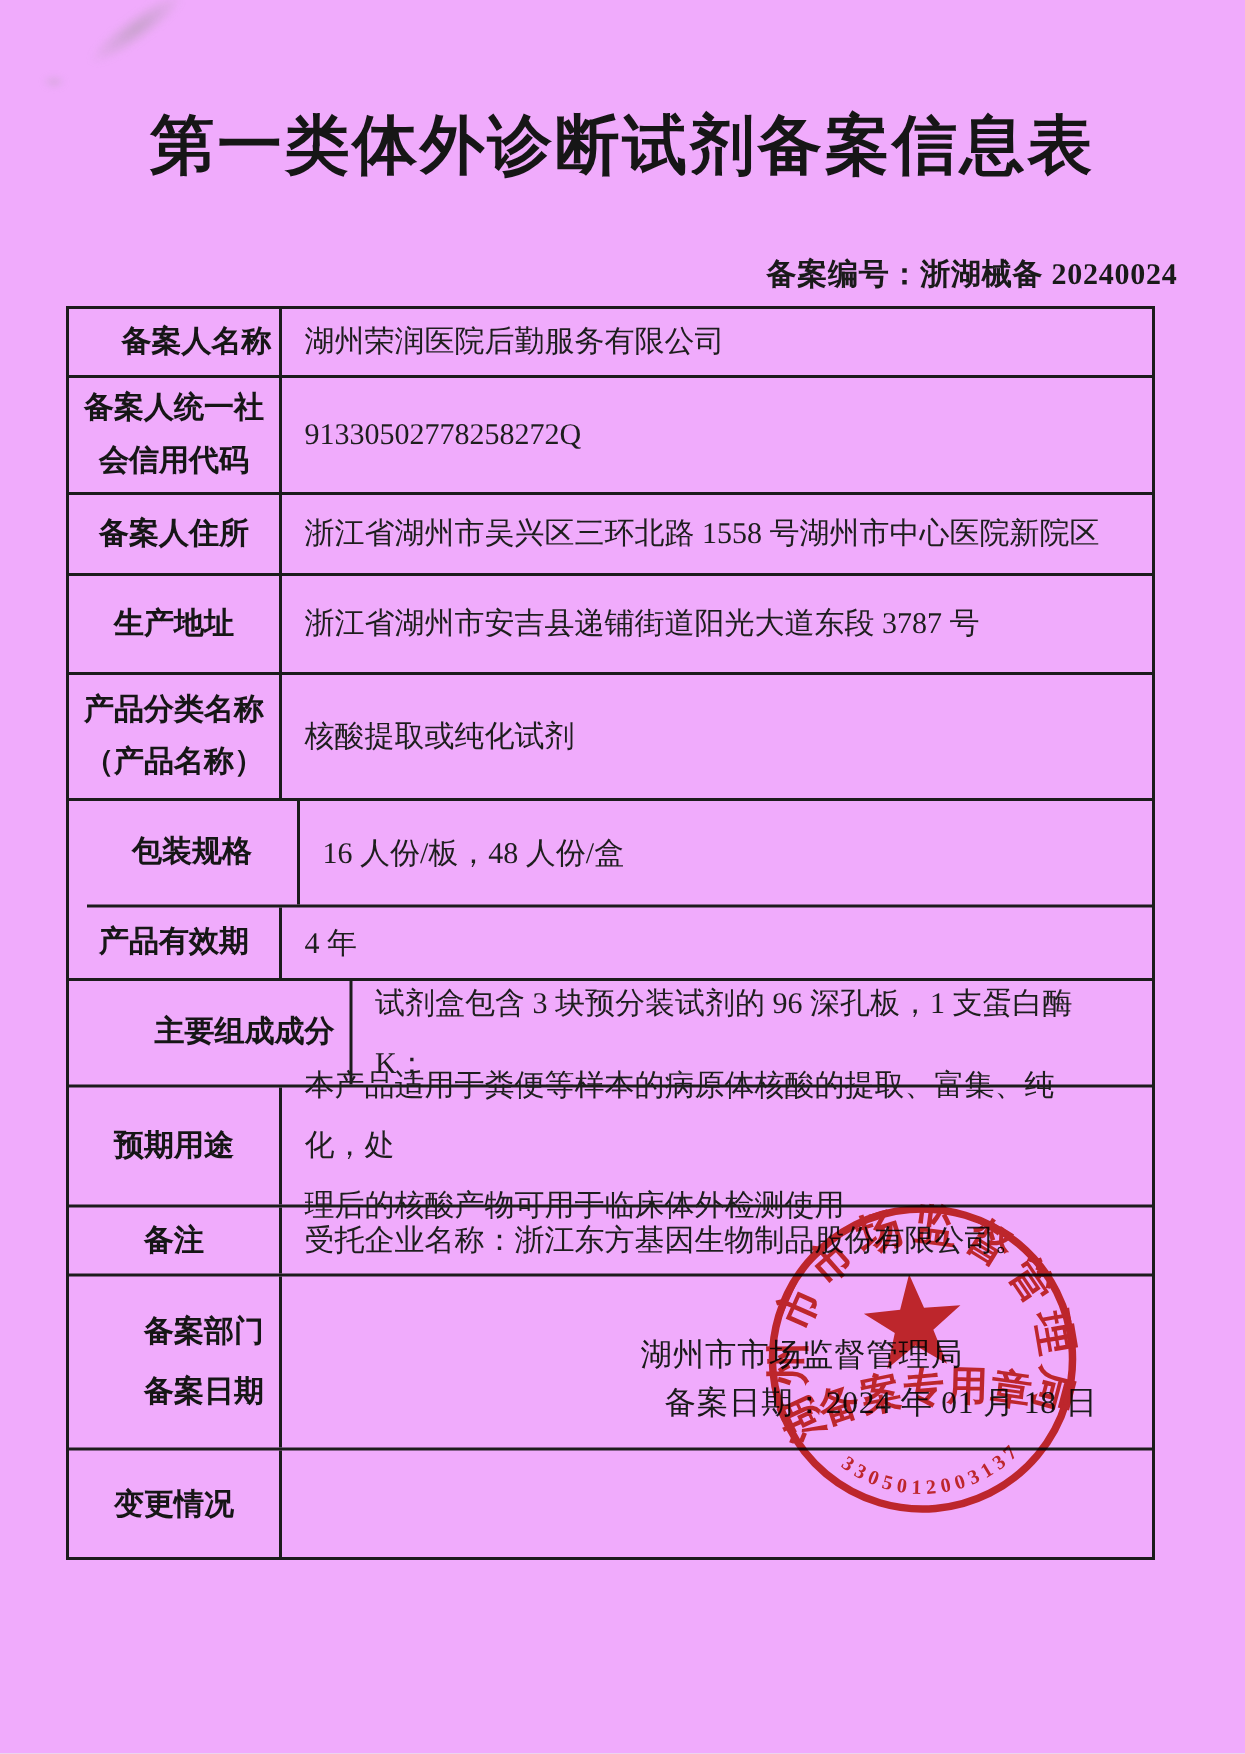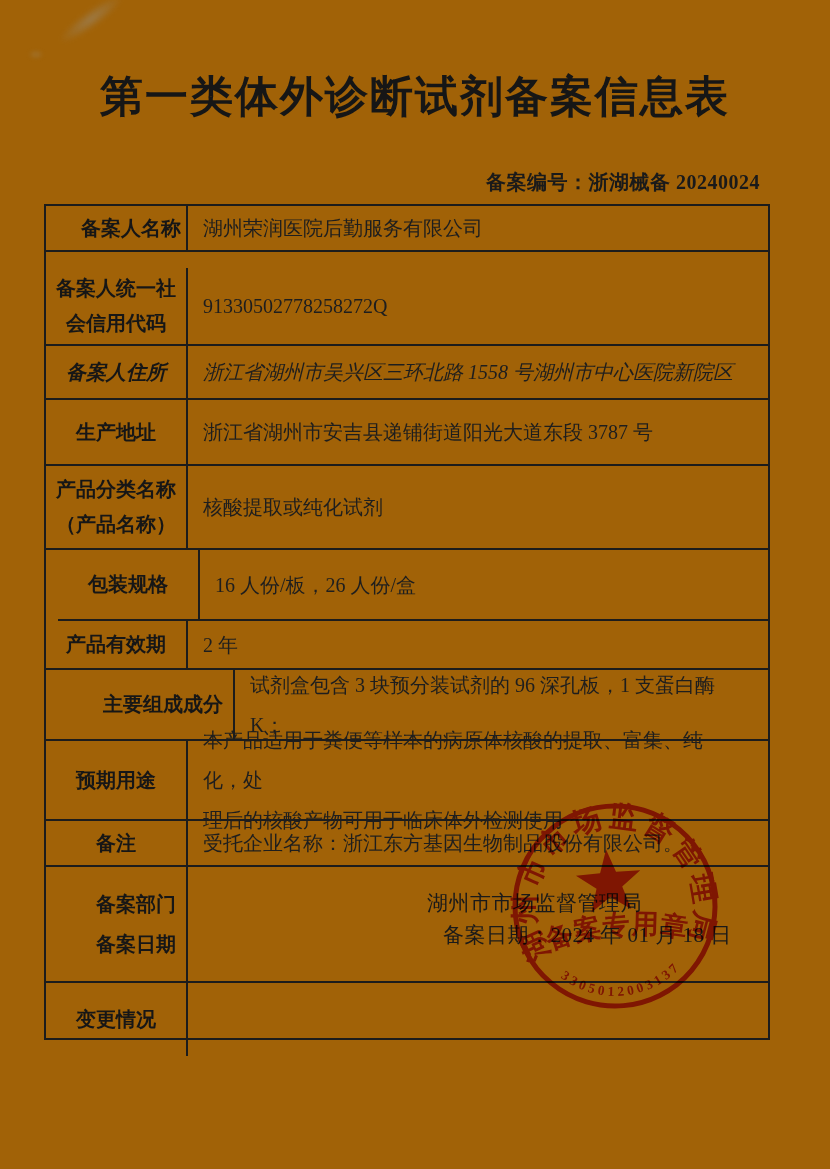--- a/index.html
+++ b/index.html
@@ -1,27 +1,27 @@
 <!DOCTYPE html>
 <html><head>
 <meta charset="utf-8">
 <style>
   html,body{margin:0;padding:0;background:#e8e8e6;}
   .sheet{
     position:relative;width:830px;height:1169px;margin:0 auto;
-    background:#a16207;overflow:hidden;
+    background:#f0abfc;overflow:hidden;
     font-family:"Liberation Serif","DejaVu Serif",serif;color:#1b1b1b;
   }
   .page-title{
     position:absolute;left:0;right:0;top:68px;margin:0;text-align:center;
     font-family:"Liberation Sans","DejaVu Sans",sans-serif;
     font-size:43px;font-weight:900;letter-spacing:2px;color:#161616;
   }
   .filing-no{
-    position:absolute;top:169px;right:70px;
+    position:absolute;top:169px;right:45px;
     font-size:20px;font-weight:700;color:#1a1a1a;letter-spacing:0.5px;
   }
   .doc-table{
     position:absolute;left:44px;top:204px;width:726px;height:836px;
     border:2px solid #1c1c1c;box-sizing:border-box;
   }
   .trow{display:flex;box-sizing:border-box;border-bottom:2px solid #1c1c1c;}
   .trow:last-child{border-bottom:none;}
   .tlabel{
     width:142px;flex:0 0 142px;border-right:2px solid #1c1c1c;
@@ -65,30 +65,30 @@
 
   <div class="doc-table" id="doc-table">
       <div class="trow" style="height: 46px;">
         <div class="tlabel" style="line-height: 35px; padding-left: 30px;">
           <div>备案人名称</div>
         </div>
         <div class="tvalue">
           <div>湖州荣润医院后勤服务有限公司</div>
         </div>
       </div>
-      <div class="trow" style="height: 78px; margin-top: 16px;">
+      <div class="trow" style="height: 78px;">
         <div class="tlabel" style="line-height: 35px;">
           <div>备案人统一社</div>
           <div>会信用代码</div>
         </div>
         <div class="tvalue">
           <div>91330502778258272Q</div>
         </div>
       </div>
-      <div class="trow" style="height: 54px; font-style: italic;">
+      <div class="trow" style="height: 54px;">
         <div class="tlabel" style="line-height: 35px;">
           <div>备案人住所</div>
         </div>
         <div class="tvalue">
           <div>浙江省湖州市吴兴区三环北路 1558 号湖州市中心医院新院区</div>
         </div>
       </div>
       <div class="trow" style="height: 66px;">
         <div class="tlabel" style="line-height: 35px;">
           <div>生产地址</div>
@@ -104,29 +104,29 @@
         </div>
         <div class="tvalue">
           <div>核酸提取或纯化试剂</div>
         </div>
       </div>
       <div class="trow" style="height: 71px; margin-left: 12px;">
         <div class="tlabel" style="line-height: 35px;">
           <div>包装规格</div>
         </div>
         <div class="tvalue">
-          <div>16 人份/板，26 人份/盒</div>
+          <div>16 人份/板，48 人份/盒</div>
         </div>
       </div>
       <div class="trow" style="height: 49px;">
         <div class="tlabel" style="line-height: 35px;">
           <div>产品有效期</div>
         </div>
         <div class="tvalue">
-          <div>2 年</div>
+          <div>4 年</div>
         </div>
       </div>
       <div class="trow" style="height: 71px;">
         <div class="tlabel" style="line-height: 35px; margin-left: 47px;">
           <div>主要组成成分</div>
         </div>
         <div class="tvalue">
           <div>试剂盒包含 3 块预分装试剂的 96 深孔板，1 支蛋白酶 K；</div>
         </div>
       </div>

